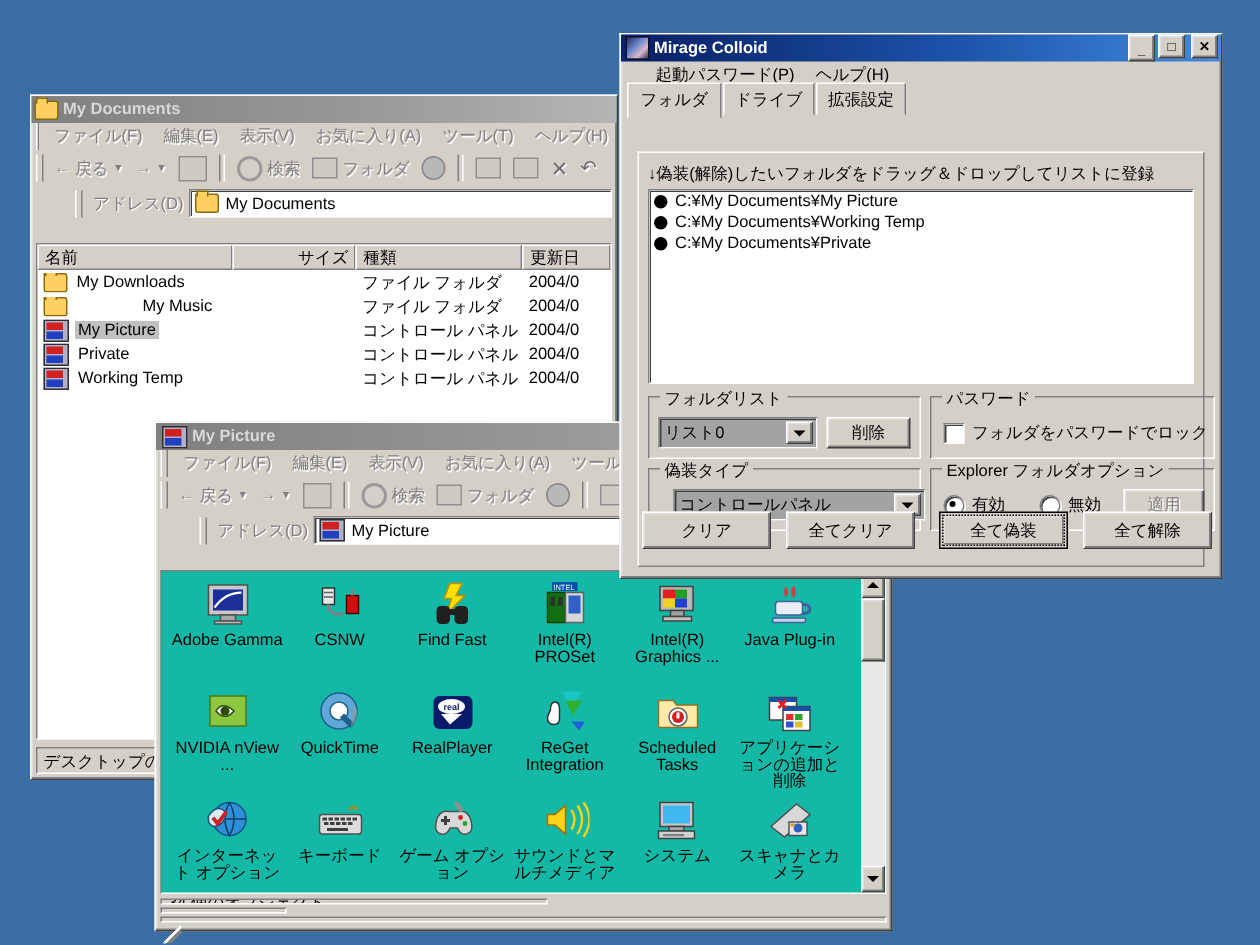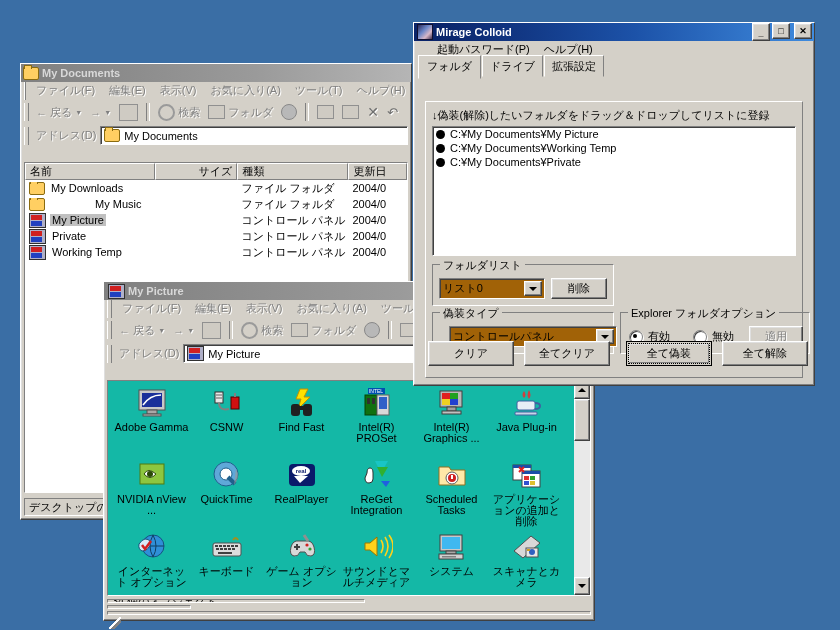--- a/index.html
+++ b/index.html
@@ -38,21 +38,21 @@
   .menubar.dis .mi{color:#808080;text-shadow:1px 1px 0 #ffffff;}
 
   
   .etool{height:26px;display:flex;align-items:center;padding-left:2px;}
   .etool .tb{display:flex;align-items:center;gap:3px;padding:2px 4px;font-size:11px;
     color:#808080;text-shadow:1px 1px 0 #fff;white-space:nowrap;}
   .grip{width:3px;height:18px;margin:0 3px 0 1px;
     border-left:1px solid #fff;border-right:1px solid #808080;}
   .tsep{width:2px;height:18px;margin:0 4px;
     border-left:1px solid #808080;border-right:1px solid #fff;}
-  .addrbar{height:21px;display:flex;align-items:center;padding-left:2px;}
+  .addrbar{height:21px;display:flex;align-items:center;padding-left:2px;margin-left:26px;}
   .addrlbl{font-size:11px;color:#808080;text-shadow:1px 1px 0 #fff;padding:0 4px;white-space:nowrap;}
   .addrbox{flex:1;height:17px;background:#fff;display:flex;align-items:center;gap:4px;padding:0 3px;
     border:1px solid;border-color:#808080 #ffffff #ffffff #808080;
     box-shadow: inset 1px 1px 0 #404040;}
   .addrbox span{font-size:11px;color:#000;}
 
   
   .lvhead{display:flex;height:17px;}
   .lvhead .col{
     background:#d4d0c8;font-size:11px;padding:2px 4px;box-sizing:border-box;
@@ -96,21 +96,21 @@
   .grp > .glbl{position:absolute;top:-7px;left:7px;background:#d4d0c8;padding:0 3px;font-size:11px;}
   .btn{background:#d4d0c8;font-size:11px;display:flex;align-items:center;justify-content:center;
     border:1px solid;border-color:#ffffff #404040 #404040 #ffffff;
     box-shadow: inset -1px -1px 0 #808080, inset 1px 1px 0 #dfdfdf;white-space:nowrap;}
   .btn.def{border-color:#000;box-shadow:none;position:relative;}
   .btn.def .inner{position:absolute;inset:1px;display:flex;align-items:center;justify-content:center;
     border:1px dotted #000;
     background:#d4d0c8;
     box-shadow: inset -1px -1px 0 #808080, inset 1px 1px 0 #dfdfdf;}
   .btn.dis{color:#808080;text-shadow:1px 1px 0 #ffffff;}
-  .combo{display:flex;background:#a16207;align-items:center;
+  .combo{display:flex;background:#a3a3a3;align-items:center;
     border:1px solid;border-color:#808080 #ffffff #ffffff #808080;
     box-shadow: inset 1px 1px 0 #404040;}
   .combo .cv{flex:1;font-size:11px;padding-left:3px;color:#000;white-space:nowrap;overflow:hidden;}
   .combo .ca{width:16px;align-self:stretch;margin:2px 2px 2px 0;background:#d4d0c8;
     display:flex;align-items:center;justify-content:center;
     border:1px solid;border-color:#ffffff #404040 #404040 #ffffff;
     box-shadow: inset -1px -1px 0 #808080, inset 1px 1px 0 #dfdfdf;}
   .arrow-d{width:0;height:0;border-left:4px solid transparent;border-right:4px solid transparent;
     border-top:4px solid #000;}
   .chk{width:12px;height:12px;background:#fff;flex:0 0 auto;
@@ -603,20 +603,27 @@
       <span class="glbl">フォルダリスト</span>
       <div class="combo" style="position:absolute;left:6px;top:13px;width:104px;height:19px;">
         <span class="cv">リスト0</span>
         <span class="ca">
             <span class="arrow-d"></span>
           </span>
       </div>
       <div class="btn" style="position:absolute;left:118px;top:13px;width:54px;height:19px;">削除</div>
     </div>
 
+    <div class="grp" style="left:194px;top:162px;width:188px;height:40px;">
+      <span class="glbl">パスワード</span>
+      <div class="rowlbl" style="position:absolute;left:8px;top:16px;">
+        <span class="chk"></span>
+        <span>フォルダをパスワードでロック</span>
+      </div>
+    </div>
 
     <div class="grp" style="left:6px;top:210px;width:180px;height:40px;">
       <span class="glbl">偽装タイプ</span>
       <div class="combo" style="position:absolute;left:16px;top:13px;width:166px;height:19px;">
         <span class="cv">コントロールパネル</span>
         <span class="ca">
             <span class="arrow-d"></span>
           </span>
       </div>
     </div>

